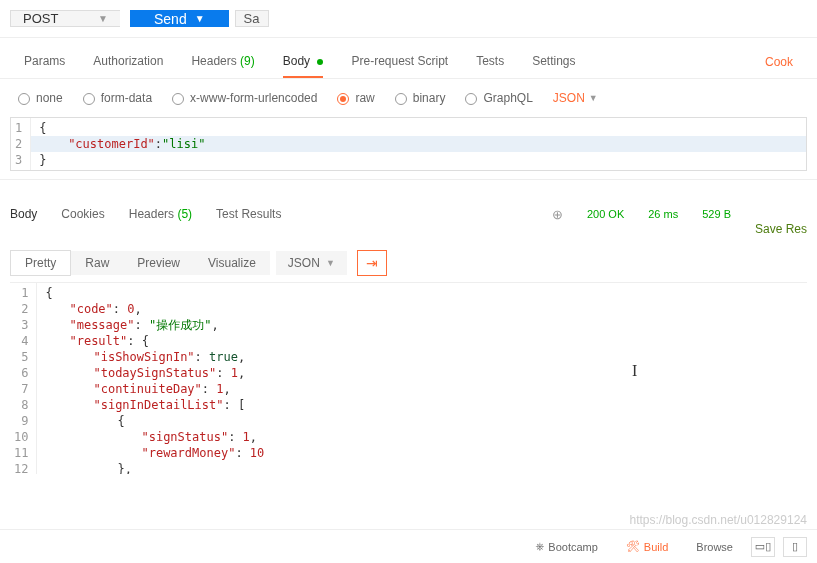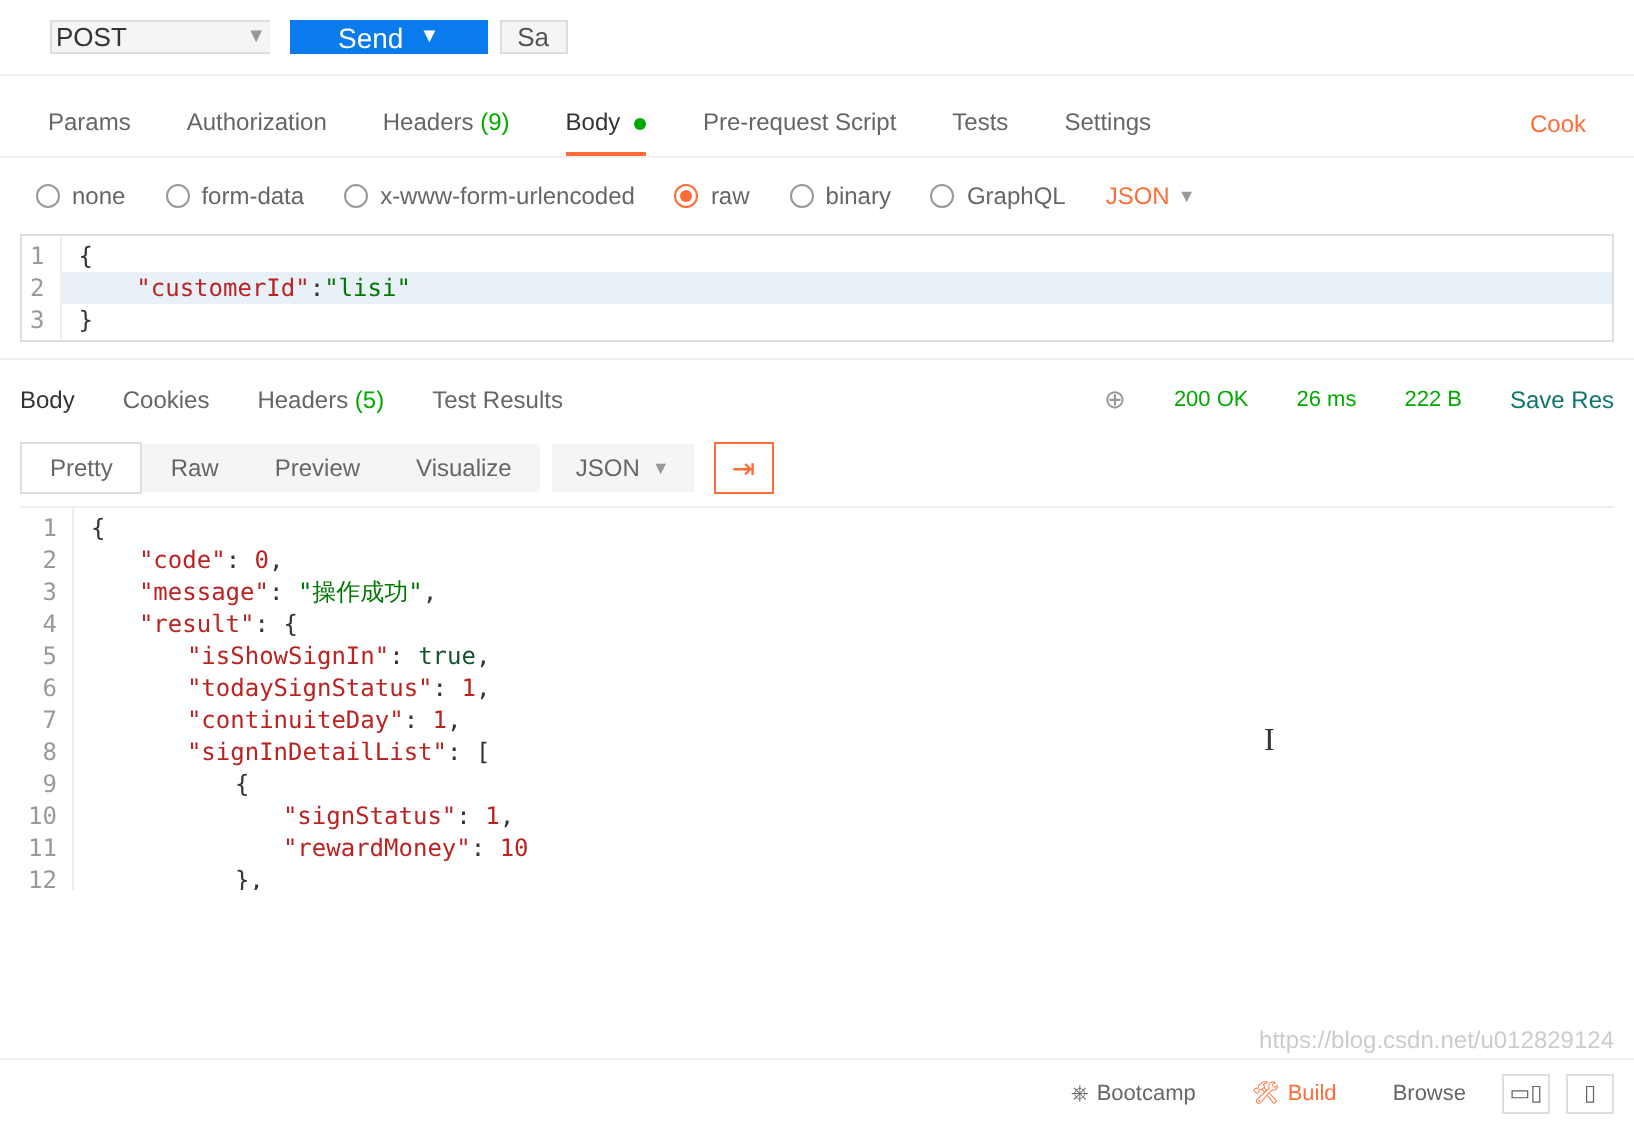--- a/index.html
+++ b/index.html
@@ -1,35 +1,35 @@
 <!DOCTYPE html>
 <html><head>
 <meta charset="utf-8">
 <style>
 * { margin: 0; padding: 0; box-sizing: border-box; }
 body { font-family: -apple-system, BlinkMacSystemFont, "Segoe UI", Arial, sans-serif; font-size: 12px; color: #333; width: 817px; height: 563px; overflow: hidden; background: #fff; }
 
 .top-bar { display: flex; padding: 10px; gap: 0; align-items: stretch; border-bottom: 1px solid #eee; }
-.method-select { width: 110px; background: #f5f5f5; border: 1px solid #ddd; border-right: none; display: flex; align-items: center; justify-content: space-between; padding: 0 2px; font-size: 13px; color: #333; margin-left: 15px; }
+.method-select { width: 110px; background: #f5f5f5; border: 1px solid #ddd; border-right: none; display: flex; align-items: center; justify-content: space-between; padding: 0 12px; font-size: 13px; color: #333; }
 .method-select .caret { color: #999; font-size: 10px; }
 .url-input { flex: 1; border: 1px solid #ddd; padding: 0 12px; font-size: 13px; color: #666; display: flex; align-items: center; }
 .send-btn { background: #097BED; color: #fff; border: none; padding: 0 24px; margin-left: 10px; font-size: 14px; font-weight: 500; display: flex; align-items: center; gap: 8px; }
 .send-btn .caret { font-size: 10px; }
 .save-btn { background: #f5f5f5; border: 1px solid #ddd; padding: 0 8px; margin-left: 6px; font-size: 13px; color: #555; display: flex; align-items: center; }
 
 .req-tabs { display: flex; padding: 8px 24px 0; gap: 28px; border-bottom: 1px solid #eee; align-items: center; justify-content: space-between; }
 .req-tab { padding: 8px 0; color: #666; font-size: 12px; border-bottom: 2px solid transparent; }
 .req-tab.active { border-bottom-color: #FF6C37; color: #333; }
 .req-tab .badge { color: #0A0; }
 .req-tab .dot { display:inline-block; width:6px; height:6px; background:#0A0; border-radius:50%; margin-left:4px; vertical-align:middle; }
 .spacer { flex: 1; }
 .cookies-link { color: #FF6C37; font-size: 12px; margin-left: 40px; }
 
 .body-types { display: flex; gap: 20px; padding: 12px 18px; align-items: center; font-size: 12px; color: #666; }
-.radio { display: flex; align-items: center; gap: 6px; }
+.radio { display: flex; align-items: flex-end; gap: 6px; }
 .radio .circle { width: 12px; height: 12px; border: 1px solid #999; border-radius: 50%; display: inline-block; position: relative; }
 .radio.selected .circle { border-color: #FF6C37; }
 .radio.selected .circle::after { content: ''; position: absolute; width: 6px; height: 6px; background: #FF6C37; border-radius: 50%; top: 2px; left: 2px; }
 .json-select { color: #FF6C37; display: flex; align-items: center; gap: 4px; }
 .json-select .caret { color: #999; font-size: 9px; }
 
 .editor { border: 1px solid #ddd; margin: 0 10px; display: flex; font-family: Consolas, Monaco, monospace; font-size: 12px; }
 .gutter { background: #fff; border-right: 1px solid #eee; text-align: right; color: #999; padding: 2px 8px 2px 4px; }
 .gutter div { height: 16px; line-height: 16px; }
 .code { flex: 1; padding: 2px 0; }
@@ -41,21 +41,21 @@
 .lit { color: #14532d; }
 .pun { color: #333; }
 
 .resp-header { display: flex; padding: 12px 10px 8px; gap: 24px; align-items: center; border-top: 1px solid #eee; margin-top: 8px; }
 .resp-tab { color: #666; font-size: 12px; }
 .resp-tab.active { color: #333; }
 .resp-tab .badge { color: #0A0; }
 .globe { color: #999; font-size: 13px; }
 .status { color: #0A0; font-size: 11px; }
 .time, .size { color: #0A0; font-size: 11px; }
-.save-resp { color: #0f766e; font-size: 12px; }
+.save-resp { color: #4d7c0f; font-size: 12px; margin-top: 30px; }
 
 .view-modes { display: flex; padding: 6px 10px; gap: 0; align-items: center; }
 .view-tab { padding: 5px 14px; color: #666; font-size: 12px; background: #f5f5f5; }
 .view-tab.active { background: #fff; border: 1px solid #ddd; }
 .fmt-select { padding: 5px 12px; margin-left: 6px; color: #666; font-size: 12px; background: #f5f5f5; display: flex; align-items: center; gap: 6px; }
 .fmt-select .caret { color: #999; font-size: 9px; }
 .wrap-btn { width: 30px; height: 26px; border: 1px solid #FF6C37; margin-left: 10px; display: flex; align-items: center; justify-content: center; color: #FF6C37; font-size: 14px; }
 
 .resp-editor { margin: 0 10px; display: flex; font-family: Consolas, Monaco, monospace; font-size: 12px; border-top: 1px solid #eee; overflow: hidden; height: 192px; }
 .resp-editor .gutter { border-right: 1px solid #eee; }
@@ -150,21 +150,21 @@
   <div class="resp-tab">Cookies</div>
   <div class="resp-tab">
     <span>Headers</span>
     <span class="badge">(5)</span>
   </div>
   <div class="resp-tab">Test Results</div>
   <div class="spacer"></div>
   <span class="globe">⊕</span>
   <span class="status">200 OK</span>
   <span class="time">26 ms</span>
-  <span class="size">222 B</span>
+  <span class="size">529 B</span>
   <span class="save-resp">Save Res</span>
 </div>
 
 <div class="view-modes">
   <div class="view-tab active">Pretty</div>
   <div class="view-tab">Raw</div>
   <div class="view-tab">Preview</div>
   <div class="view-tab">Visualize</div>
   <div class="fmt-select">
     <span>JSON</span>

